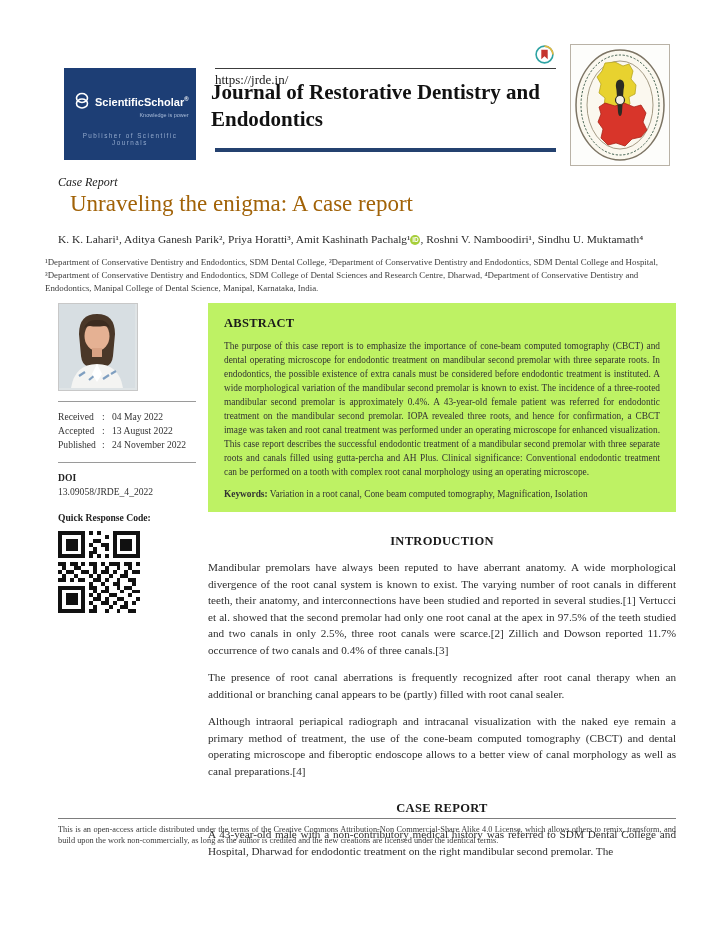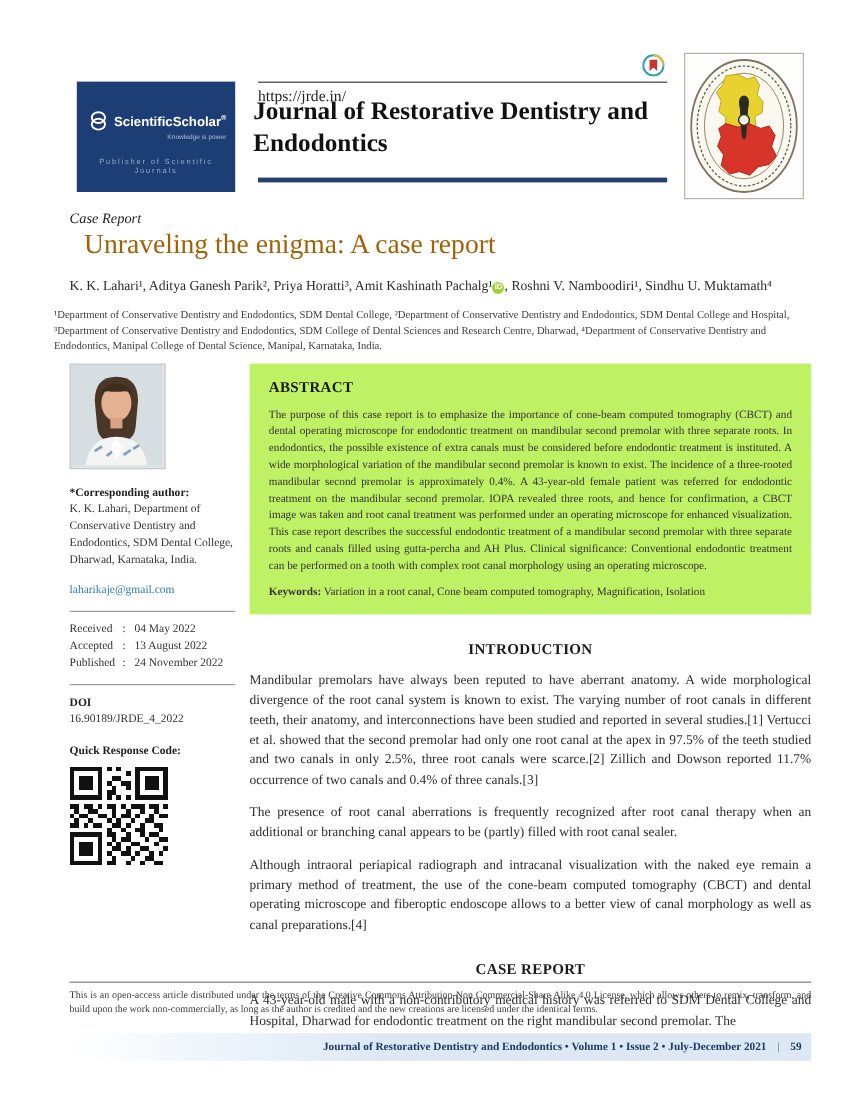--- a/index.html
+++ b/index.html
@@ -154,25 +154,20 @@
           <path d="M20 30 q0-20 18-20 q18 0 18 20 l-2 22 q-1 8 -6 10 l-10 3 -10-3 q-5-2 -6-10 z" fill="#4a3728"></path>
           <ellipse cx="38" cy="32" rx="12.5" ry="15" fill="#e5b193"></ellipse>
           <path d="M25 24 q4-9 13-8 q10-1 13 8 q-2-2-6-2 q-8 1-14 0 q-4 0-6 2z" fill="#3d2c20"></path>
           <rect x="33" y="44" width="10" height="9" fill="#d9a284"></rect>
           <path d="M12 84 q4-24 26-24 q22 0 26 24 z" fill="#f4f4f2"></path>
           <path d="M20 72 l6-4 M30 76 l6-5 M44 75 l6-4 M52 70 l5-3" stroke="#7f9fc0" stroke-width="2.2" fill="none"></path>
           <path d="M38 60 l-5 10 5 8 5-8 z" fill="#ffffff"></path>
         </svg>
       </div>
 
-      <div class="side-block">
-        <div class="side-bold">*Corresponding author:</div>
-        <div>K. K. Lahari, Department of Conservative Dentistry and Endodontics, SDM Dental College, Dharwad, Karnataka, India.</div>
-        <a class="side-email" href="#">laharikaje@gmail.com</a>
-      </div>
 
       <hr class="side-rule">
 
       <div>
         <div class="date-row">
           <span class="date-label">Received</span>
           <span class="date-colon">:</span>
           <span>04 May 2022</span>
         </div>
         <div class="date-row">
@@ -183,21 +178,21 @@
         <div class="date-row">
           <span class="date-label">Published</span>
           <span class="date-colon">:</span>
           <span>24 November 2022</span>
         </div>
       </div>
 
       <hr class="side-rule">
 
       <div class="side-bold">DOI</div>
-      <div class="doi-val">16.90189/JRDE_4_2022</div>
+      <div class="doi-val">13.09058/JRDE_4_2022</div>
 
       <div class="qr-label">Quick Response Code:</div>
       <div class="qr-box">
         <svg width="82" height="82" viewBox="0 0 21 21" shape-rendering="crispEdges">
           <rect width="21" height="21" fill="#ffffff"></rect>
           <g fill="#111111">
             <rect x="0" y="0" width="7" height="7"></rect>
               <rect x="1" y="1" width="5" height="5" fill="#fff"></rect>
               <rect x="2" y="2" width="3" height="3"></rect>
             <rect x="14" y="0" width="7" height="7"></rect>
@@ -306,19 +301,14 @@
       <p class="body-para">Although intraoral periapical radiograph and intracanal visualization with the naked eye remain a primary method of treatment, the use of the cone-beam computed tomography (CBCT) and dental operating microscope and fiberoptic endoscope allows to a better view of canal morphology as well as canal preparations.[4]</p>
 
       <div class="section-heading">CASE REPORT</div>
       <p class="body-para">A 43-year-old male with a non-contributory medical history was referred to SDM Dental College and Hospital, Dharwad for endodontic treatment on the right mandibular second premolar. The</p>
     </div>
   </div>
 
   <div class="footer-rule"></div>
   <div class="license">This is an open-access article distributed under the terms of the Creative Commons Attribution-Non Commercial-Share Alike 4.0 License, which allows others to remix, transform, and build upon the work non-commercially, as long as the author is credited and the new creations are licensed under the identical terms.</div>
 
-  <div class="footer-bar">
-    <span>Journal of Restorative Dentistry and Endodontics • Volume 1 • Issue 2 • July-December 2021</span>
-    <span class="footer-sep">|</span>
-    <span>59</span>
-  </div>
 
 </div>
 
 </body></html>

